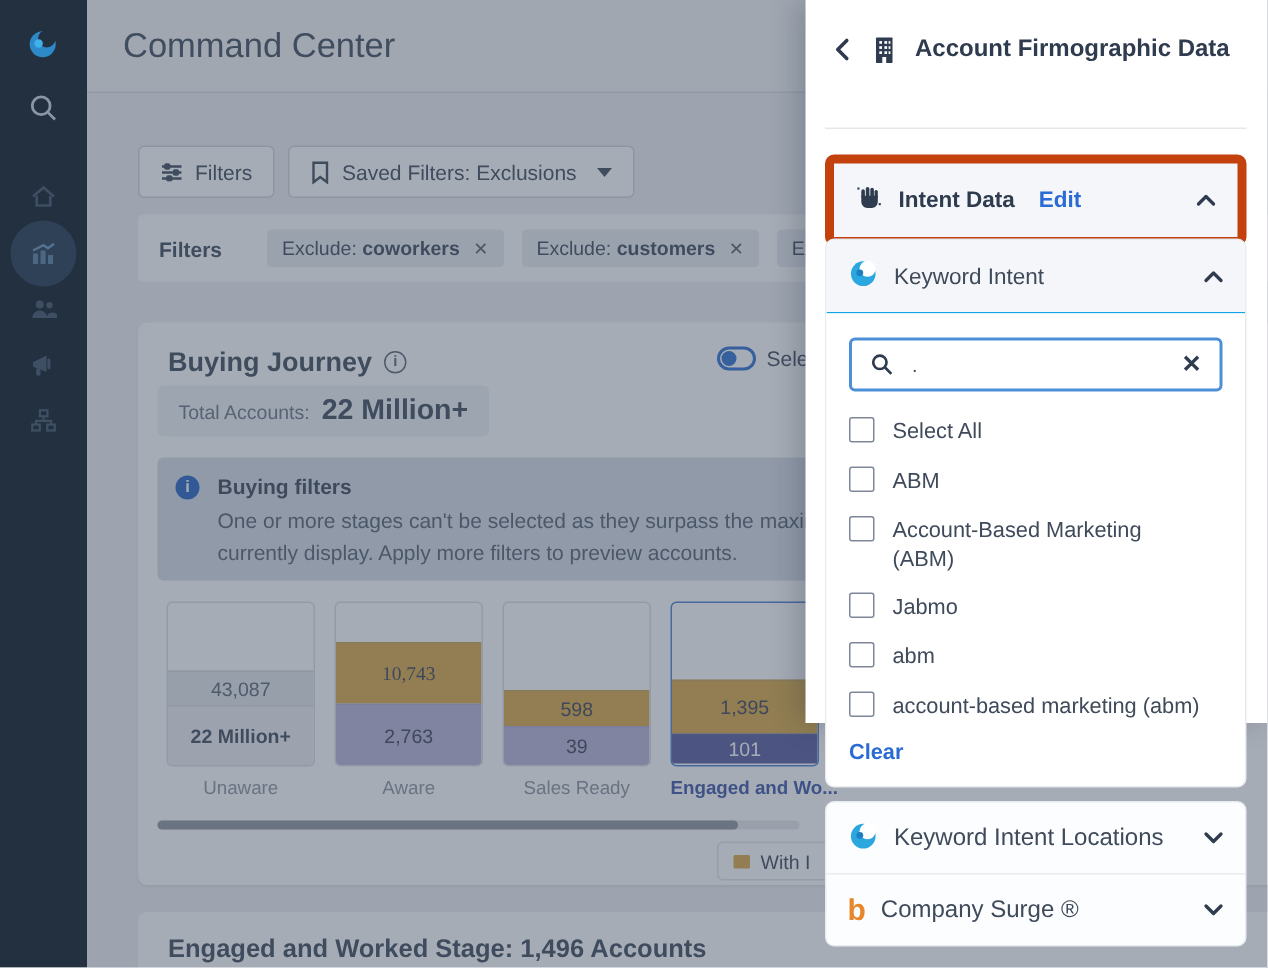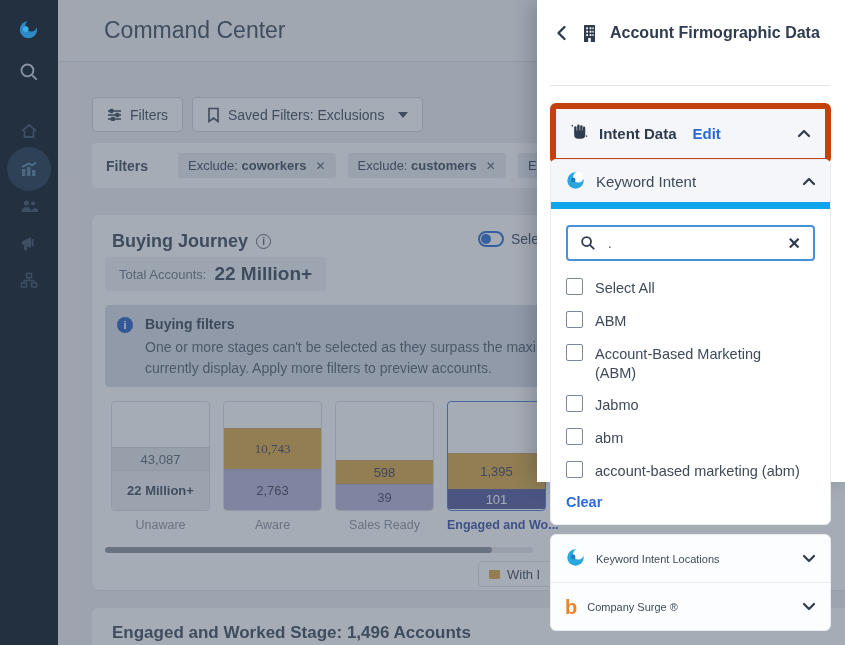--- a/index.html
+++ b/index.html
@@ -6,21 +6,21 @@
     font-family:"Liberation Sans",sans-serif;background:#eef0f4;position:relative;}
   *{box-sizing:border-box;}
   
   .sidebar{position:absolute;left:0;top:0;width:58px;height:645px;background:#233040;z-index:10;}
   .side-icon{position:absolute;left:0;width:58px;display:flex;justify-content:center;}
   .active-circle{position:absolute;left:7px;top:147px;width:44px;height:44px;border-radius:50%;
     background:#2e4156;display:flex;align-items:center;justify-content:center;}
   
   .main{position:absolute;left:58px;top:0;width:787px;height:645px;background:#eef0f4;}
   .main-header{height:62px;background:#f4f5f7;border-bottom:1px solid #d9dde3;display:flex;align-items:center;}
-  .main-title{margin-left:46px;font-size:23px;font-weight:500;color:#3f4c5e;}
+  .main-title{margin-left:24px;font-size:23px;font-weight:500;color:#3f4c5e;}
   .btn{position:absolute;height:35px;background:#fff;border:1px solid #cfd4dc;border-radius:4px;
     display:flex;align-items:center;padding:0 14px;font-size:14px;color:#3d4a5c;gap:8px;}
   .btn-filters{left:34px;top:97px;}
   .btn-saved{left:134px;top:97px;}
   .caret-down{width:0;height:0;border-left:5px solid transparent;border-right:5px solid transparent;
     border-top:6px solid #3f4c5e;margin-left:6px;}
   .chips-card{position:absolute;left:34px;top:143px;width:780px;height:45px;background:#fff;
     border-radius:4px;display:flex;align-items:center;padding:0 14px;gap:12px;}
   .chips-label{font-size:14px;font-weight:700;color:#3d4a5c;margin-right:18px;}
   .chip{background:#e9edf2;border-radius:3px;font-size:13px;color:#3d4a5c;padding:5px 10px;
@@ -77,36 +77,36 @@
   .panel-title{font-size:16px;font-weight:700;color:#2f3b4e;margin-left:12px;}
   .panel-divider{position:absolute;left:13px;top:85px;width:281px;height:1px;background:#e4e7ec;}
   .acc-row{display:flex;align-items:center;height:49px;padding:0 14px;gap:10px;}
   .acc-label{font-size:15px;font-weight:700;color:#2f3b4e;}
   .edit-link{font-size:15px;font-weight:700;color:#2b6cd4;margin-left:6px;cursor:pointer;}
   .acc-chevron{margin-left:auto;display:flex;}
   .card-intent{position:absolute;left:13px;top:103px;width:281px;background:#f4f6f9;
     border:6px solid #c2410c;border-radius:6px;}
   .card-keyword{position:absolute;left:13px;top:159px;width:281px;background:#fff;
     border:1px solid #e8ebf0;border-radius:6px;}
-  .card-keyword .acc-row{background:#f4f6f9;border-radius:6px 6px 0 0;border-bottom:7px solid #0ea5e9;}
+  .card-keyword .acc-row{background:#f4f6f9;border-radius:6px 6px 0 0;border-bottom:1px solid #0ea5e9;}
   .kw-body{padding:16px 15px 14px 15px;background:#fff;border-radius:0 0 6px 6px;}
   .search-box{height:36px;border:2px solid #4a8fd8;border-radius:4px;display:flex;align-items:center;
     padding:0 12px;margin-bottom:17px;}
   .search-value{flex:1;font-size:13px;color:#3f4a5a;margin-left:12px;}
   .clear-x{font-size:16px;font-weight:700;color:#2f3b4e;cursor:pointer;}
   .opt{display:flex;align-items:flex-start;margin-bottom:13px;cursor:pointer;}
   .cb{flex:0 0 17px;width:17px;height:17px;border:1.5px solid #7e8799;border-radius:2px;background:#fff;margin-right:12px;}
   .opt-label{font-size:14.5px;color:#3f4a5a;line-height:1.3;max-width:205px;padding-top:1px;}
   .clear-link{font-size:14.5px;font-weight:700;color:#2b6cd4;margin-top:6px;cursor:pointer;}
   .card-bottom{position:absolute;left:13px;top:534px;width:281px;background:#fcfdfe;
     border:1px solid #e8ebf0;border-radius:6px;}
   .card-bottom .acc-row{height:47px;}
   .row-divider{height:1px;background:#e8ebf0;margin:0;}
   .surge-b{font-size:20px;font-weight:800;color:#e8862c;line-height:1;}
-  .acc-label-normal{font-size:11px;color:#3f4a5a;text-align:center;}
+  .acc-label-normal{font-size:16px;color:#3f4a5a;text-align:center;}
 </style>
 </head>
 <body>
 
 <div class="sidebar">
   <div class="side-icon" style="top:16px;">
     <svg width="26" height="26" viewBox="0 0 24 24">
         <circle cx="11.5" cy="12.5" r="8" fill="#2e89c8"></circle>
         <circle cx="14" cy="9" r="5.4" fill="#233040"></circle>
         <circle cx="9" cy="12" r="2.6" fill="#3fb0e8"></circle>

